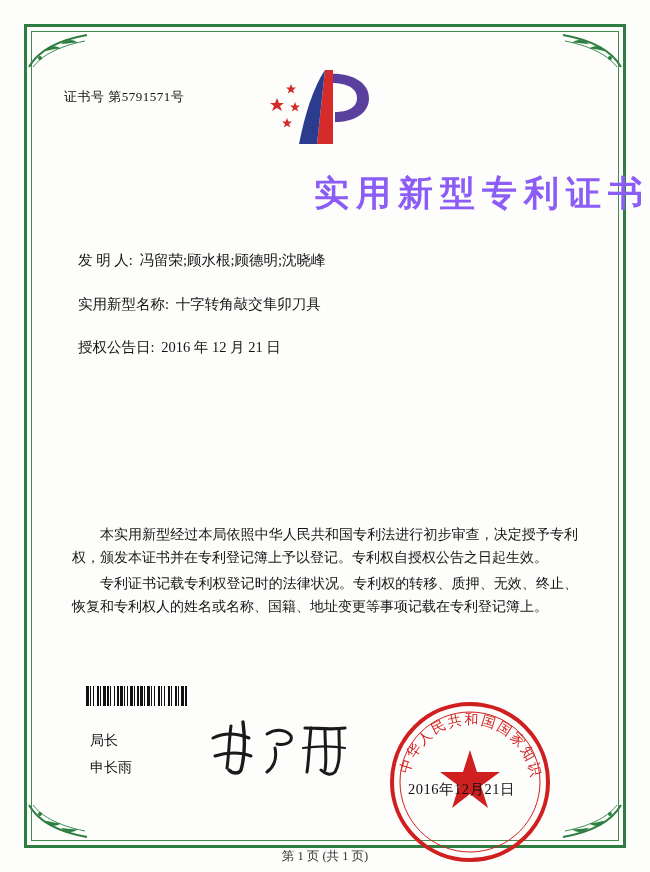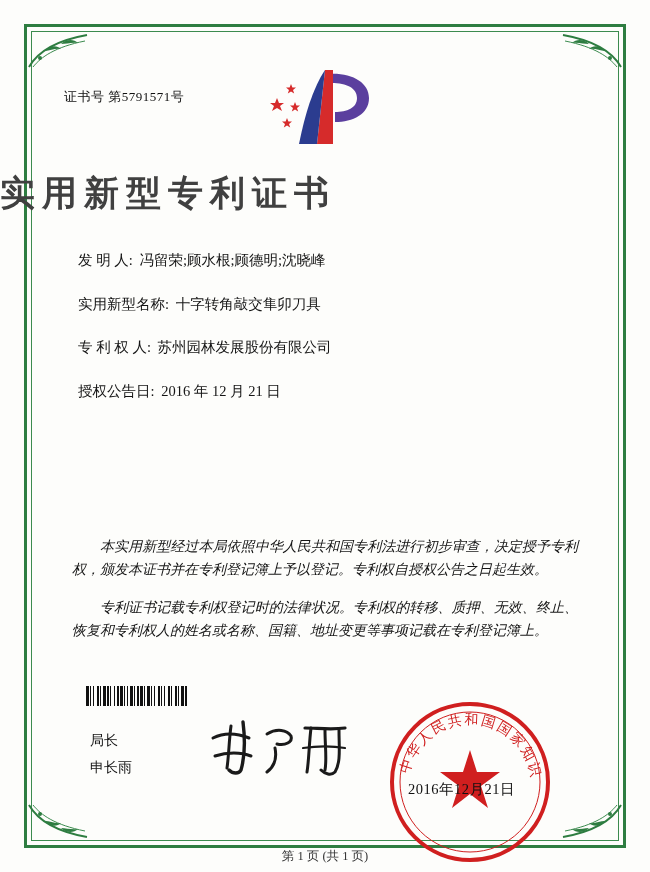--- a/index.html
+++ b/index.html
@@ -78,25 +78,25 @@
     width: 98px;
     height: 78px;
   }
 
   
   .doc-title {
     position: absolute;
     left: 0;
     right: 0;
     top: 170px;
-    text-align: left;
+    text-align: right;
     font-size: 35px;
     font-weight: bold;
     letter-spacing: 7px;
-    color: #404040;
+    color: #8b5cf6;
     font-family: Liberation Sans, sans-serif;
   }
 
   
   .fields {
     position: absolute;
     left: 78px;
     top: 250px;
     width: 500px;
   }
@@ -120,23 +120,22 @@
     position: absolute;
     left: 72px;
     width: 506px;
     top: 520px;
     font-size: 14px;
     line-height: 1.62;
     color: #141414;
     text-align: justify;
   }
   .body-text p {
-    margin: 16px 0 2px 0;
+    margin: 4px 0 2px 0;
     text-indent: 28px;
-    font-style: italic;
   }
 
   
   .barcode {
     position: absolute;
     left: 86px;
     top: 686px;
     width: 170px;
     height: 20px;
   }
@@ -256,24 +255,20 @@
   <div class="doc-title">实用新型专利证书</div>
 
   <div class="fields">
     <div class="field-row">
       <span class="field-label">发 明 人:</span>
       <span class="field-value">冯留荣;顾水根;顾德明;沈晓峰</span>
     </div>
     <div class="field-row">
       <span class="field-label">实用新型名称:</span>
       <span class="field-value">十字转角敲交隼卯刀具</span>
-    </div>
-    <div class="field-row">
-      <span class="field-label">专 利 权 人:</span>
-      <span class="field-value">苏州园林发展股份有限公司</span>
     </div>
     <div class="field-row">
       <span class="field-label">授权公告日:</span>
       <span class="field-value">2016 年 12 月 21 日</span>
     </div>
   </div>
 
   <div class="body-text">
     <p>本实用新型经过本局依照中华人民共和国专利法进行初步审查，决定授予专利权，颁发本证书并在专利登记簿上予以登记。专利权自授权公告之日起生效。</p>
     <p>专利证书记载专利权登记时的法律状况。专利权的转移、质押、无效、终止、恢复和专利权人的姓名或名称、国籍、地址变更等事项记载在专利登记簿上。</p>

